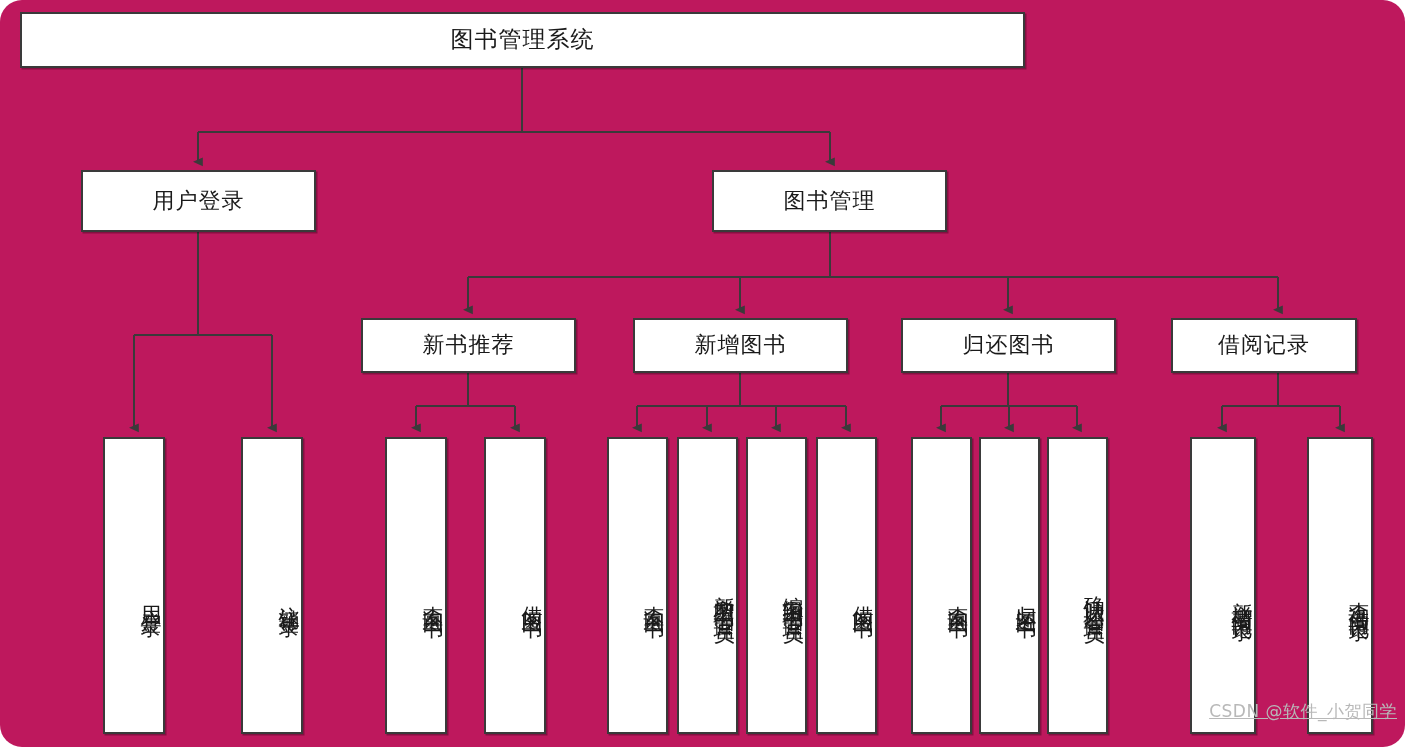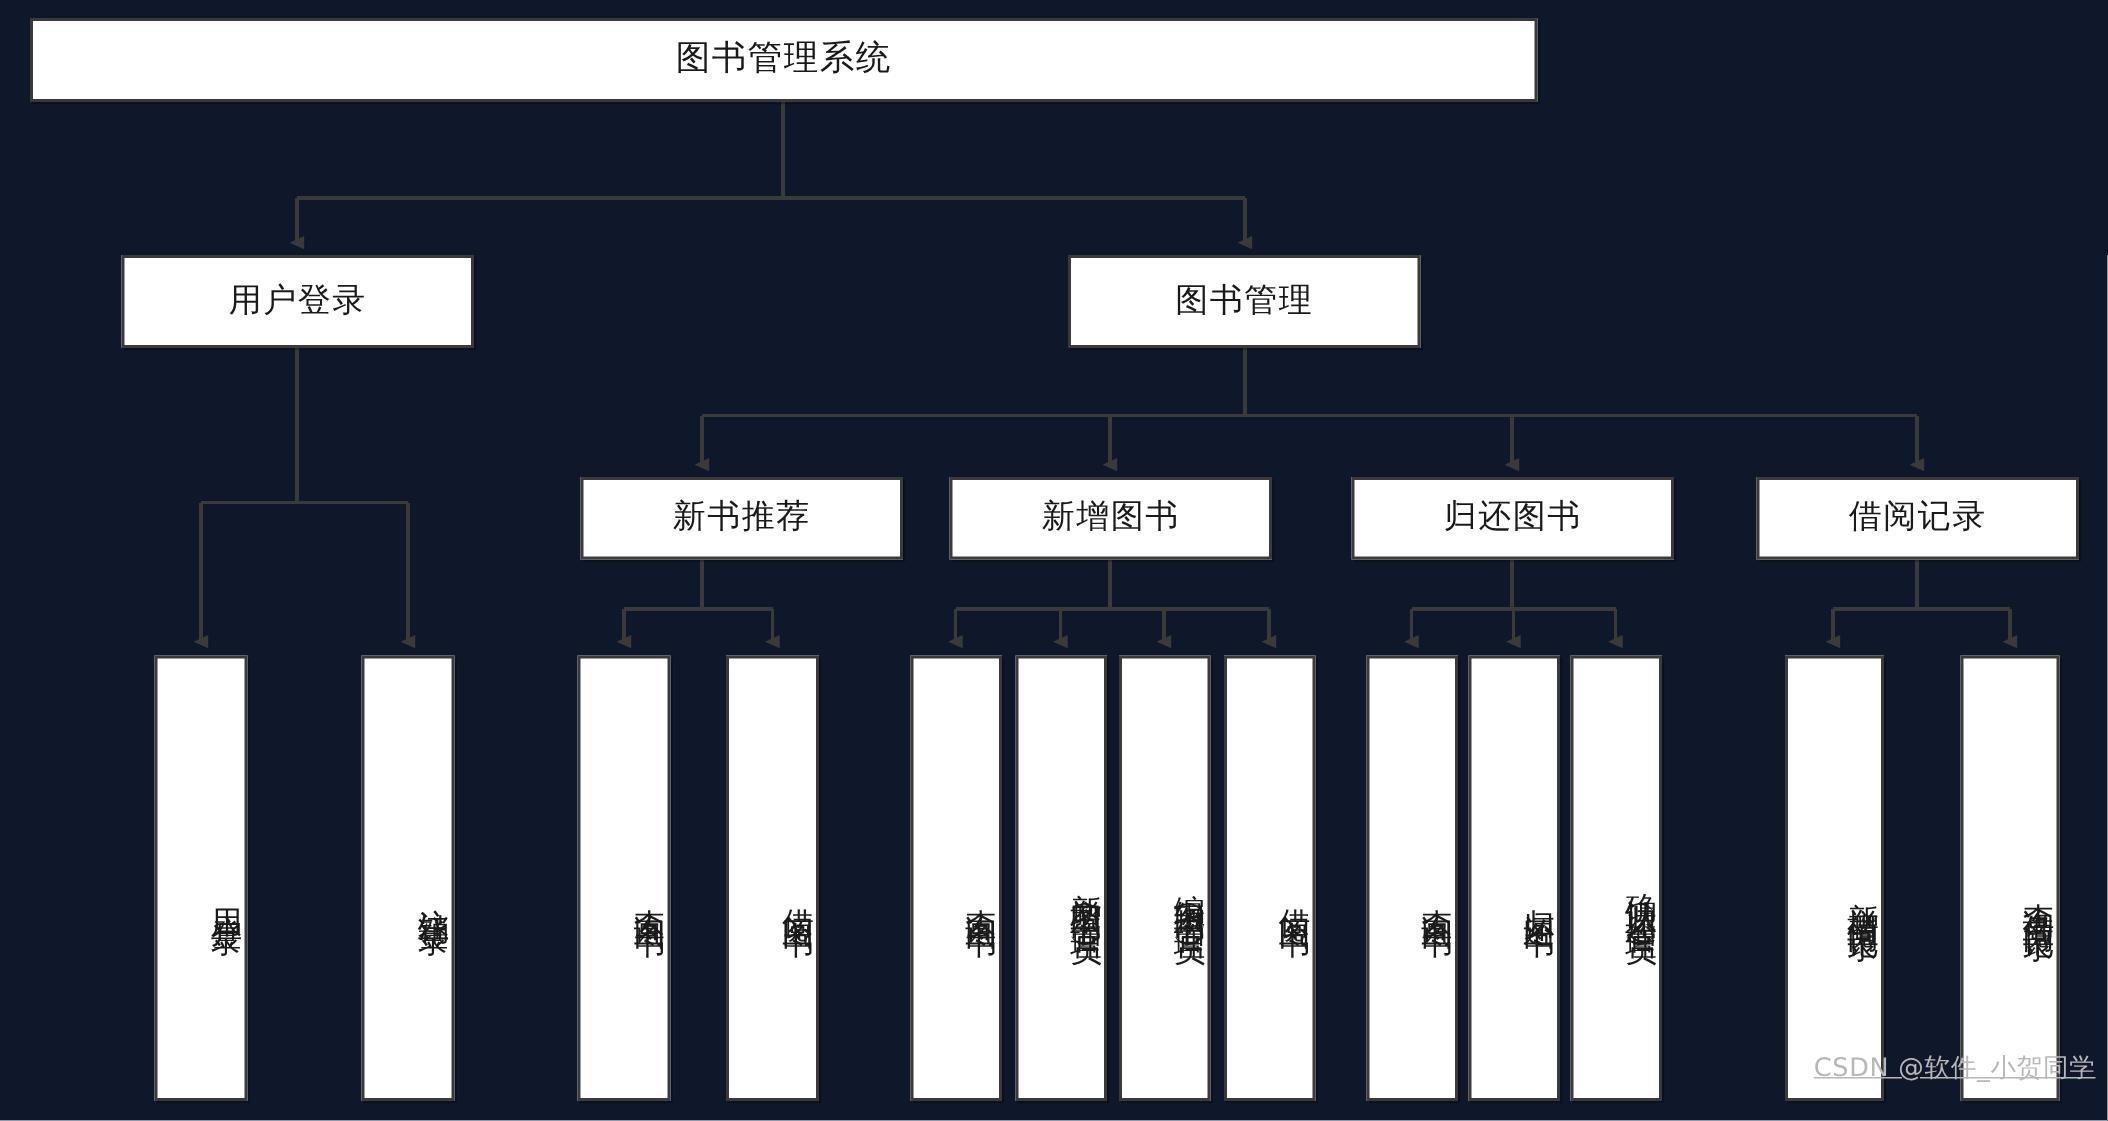--- a/index.html
+++ b/index.html
@@ -1,18 +1,18 @@
 <!DOCTYPE html>
 <html><head>
 <meta charset="utf-8">
 <title>图书管理系统 功能结构图</title>
 <style>
   html,body{margin:0;padding:0;background:#ffffff;}
   body{font-family:"DejaVu Sans","Liberation Sans",sans-serif;}
-  #stage{position:relative;width:1405px;height:747px;background:#0f172a;overflow:hidden;}
+  #stage{position:relative;width:1405px;height:747px;background:#be185d;overflow:hidden;border-radius:22px;}
   #edges{position:absolute;left:0;top:0;width:1405px;height:747px;pointer-events:none;}
   .node{
     position:absolute;
     box-sizing:border-box;
     background:#ffffff;
     border:2px solid #3a3a3a;
     box-shadow:1.5px 1.5px 0 rgba(0,0,0,0.30);
     display:flex;
     align-items:center;
     justify-content:center;
@@ -99,24 +99,24 @@
       <path d="M1222,406 L1222,428" marker-end="url(#arrow)"></path>
       <path d="M1340,406 L1340,428" marker-end="url(#arrow)"></path>
     </g>
   </svg>
 
   <div class="node horiz root" style="left:20px;top:12px;width:1005px;height:56px;">图书管理系统</div>
 
   <div class="node horiz" style="left:81px;top:170px;width:235px;height:62px;">用户登录</div>
   <div class="node horiz" style="left:712px;top:170px;width:235px;height:62px;">图书管理</div>
 
-  <div class="node horiz" style="left:361px;top:318px;width:215px;height:55px;margin-left:26px;">新书推荐</div>
+  <div class="node horiz" style="left:361px;top:318px;width:215px;height:55px;">新书推荐</div>
   <div class="node horiz" style="left:633px;top:318px;width:215px;height:55px;">新增图书</div>
   <div class="node horiz" style="left:901px;top:318px;width:215px;height:55px;">归还图书</div>
-  <div class="node horiz" style="left:1171px;top:318px;width:215px;height:55px;">借阅记录</div>
+  <div class="node horiz" style="left:1171px;top:318px;width:186px;height:55px;">借阅记录</div>
 
   <div class="node vert" style="left:103px;top:437px;width:62px;height:297px;">用户登录</div>
   <div class="node vert" style="left:241px;top:437px;width:62px;height:297px;">注销登录</div>
 
   <div class="node vert" style="left:385px;top:437px;width:62px;height:297px;">查询图书</div>
   <div class="node vert" style="left:484px;top:437px;width:62px;height:297px;">借阅图书</div>
 
   <div class="node vert" style="left:607px;top:437px;width:61px;height:297px;">查询图书</div>
   <div class="node vert" style="left:677px;top:437px;width:61px;height:297px;">新增图书（管理员）</div>
   <div class="node vert" style="left:746px;top:437px;width:61px;height:297px;">编辑图书（管理员）</div>

